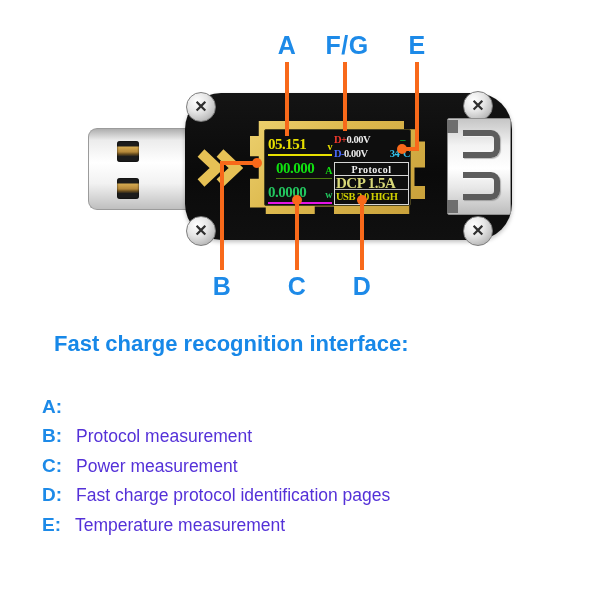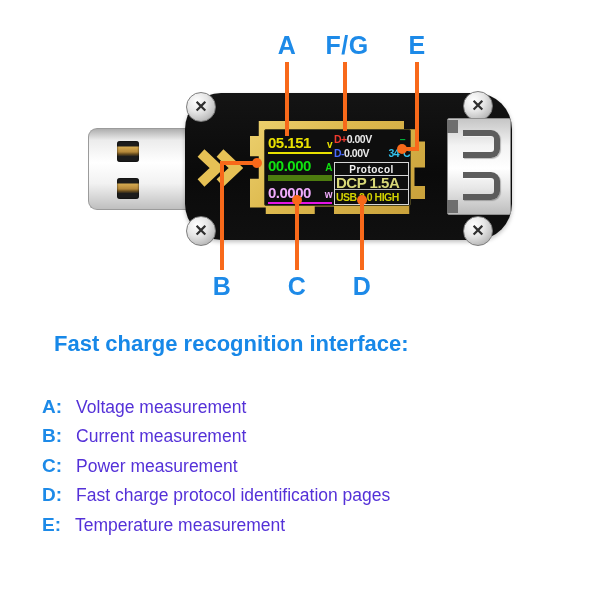--- a/index.html
+++ b/index.html
@@ -49,30 +49,30 @@
     position:absolute; left:250px; top:121px; width:175px; height:93px;
     background:linear-gradient(135deg,#ecd06e 0%,#ddb94e 40%,#c79f39 100%);
     clip-path:polygon(5% 0%, 88% 0%, 88% 9%, 95% 9%, 95% 22%, 100% 22%,
       100% 50%, 94% 50%, 94% 70%, 100% 70%, 100% 84%, 91% 84%, 91% 100%,
       48% 100%, 48% 92%, 37% 92%, 37% 100%, 9% 100%, 9% 93%, 0% 93%,
       0% 62%, 5% 62%, 5% 38%, 0% 38%, 0% 16%, 5% 16%);
   }
   .lcd-screen {
     position:absolute; left:264px; top:129px; width:147px; height:77px;
     background:#0e0e0e; border:1px solid #4a431f; border-radius:2px;
-    font-family:Liberation Sans, sans-serif; font-weight:bold;
+    font-family:Liberation Serif, serif; font-weight:bold;
   }
   .lcd-left { position:absolute; left:3px; top:1px; width:64px; height:73px;
     display:flex; flex-direction:column; }
   .lcd-row { flex:1; display:flex; align-items:flex-end; justify-content:space-between;
     font-size:15px; letter-spacing:-0.5px; padding-bottom:1px; }
   .lcd-row .unit { font-size:10px; padding-bottom:1px; }
   .row-v { color:#e8e000; border-bottom:2px solid #e8e000; }
-  .row-a { color:#10e010; border-bottom:6px solid #4d7c0f; }
-  .row-w { color:#f0abfc; border-bottom:2px solid #e414e4; }
+  .row-a { color:#10e010; border-bottom:1px solid #4d7c0f;margin-left:8px; }
+  .row-w { color:#22c55e; border-bottom:2px solid #e414e4; }
   .lcd-right { position:absolute; left:69px; top:2px; width:76px; height:72px;
     font-size:10.5px; letter-spacing:-0.5px; }
   .dp-line { display:flex; align-items:center; height:14px; }
   .dp-red { color:#f23a2e; } .dp-blue { color:#4a6cff; }
   .dp-val { color:#eaeaea; }
   .dp-dash { color:#00b33c; margin-left:auto; padding-right:5px; }
   .dp-temp { color:#34c4ee; margin-left:auto; }
   .proto-box { margin-top:2px; width:75px; border:1px solid #d6d6d6; }
   .proto-title { text-align:center; color:#f2f2f2; font-size:10px; height:13px;
     line-height:13px; border-bottom:1px solid #d6d6d6; letter-spacing:0.5px; }
@@ -182,25 +182,24 @@
   <div class="cl-label" style="left:417px; top:31px;">E</div>
   <div class="cl-label" style="left:222px; top:272px;">B</div>
   <div class="cl-label" style="left:297px; top:272px;">C</div>
   <div class="cl-label" style="left:362px; top:272px;">D</div>
 
   <div class="desc-title">Fast charge recognition interface:</div>
 
   <div class="desc-list">
     <div class="desc-item">
       <span class="desc-key">A:</span>
-      <span class="desc-text">Voltage measurement</span>
     </div>
     <div class="desc-item">
       <span class="desc-key">B:</span>
-      <span class="desc-text">Current measurement</span>
+      <span class="desc-text">Protocol measurement</span>
     </div>
     <div class="desc-item">
       <span class="desc-key">C:</span>
       <span class="desc-text">Power measurement</span>
     </div>
     <div class="desc-item">
       <span class="desc-key">D:</span>
       <span class="desc-text">Fast charge protocol identification pages</span>
     </div>
     <div class="desc-item">

